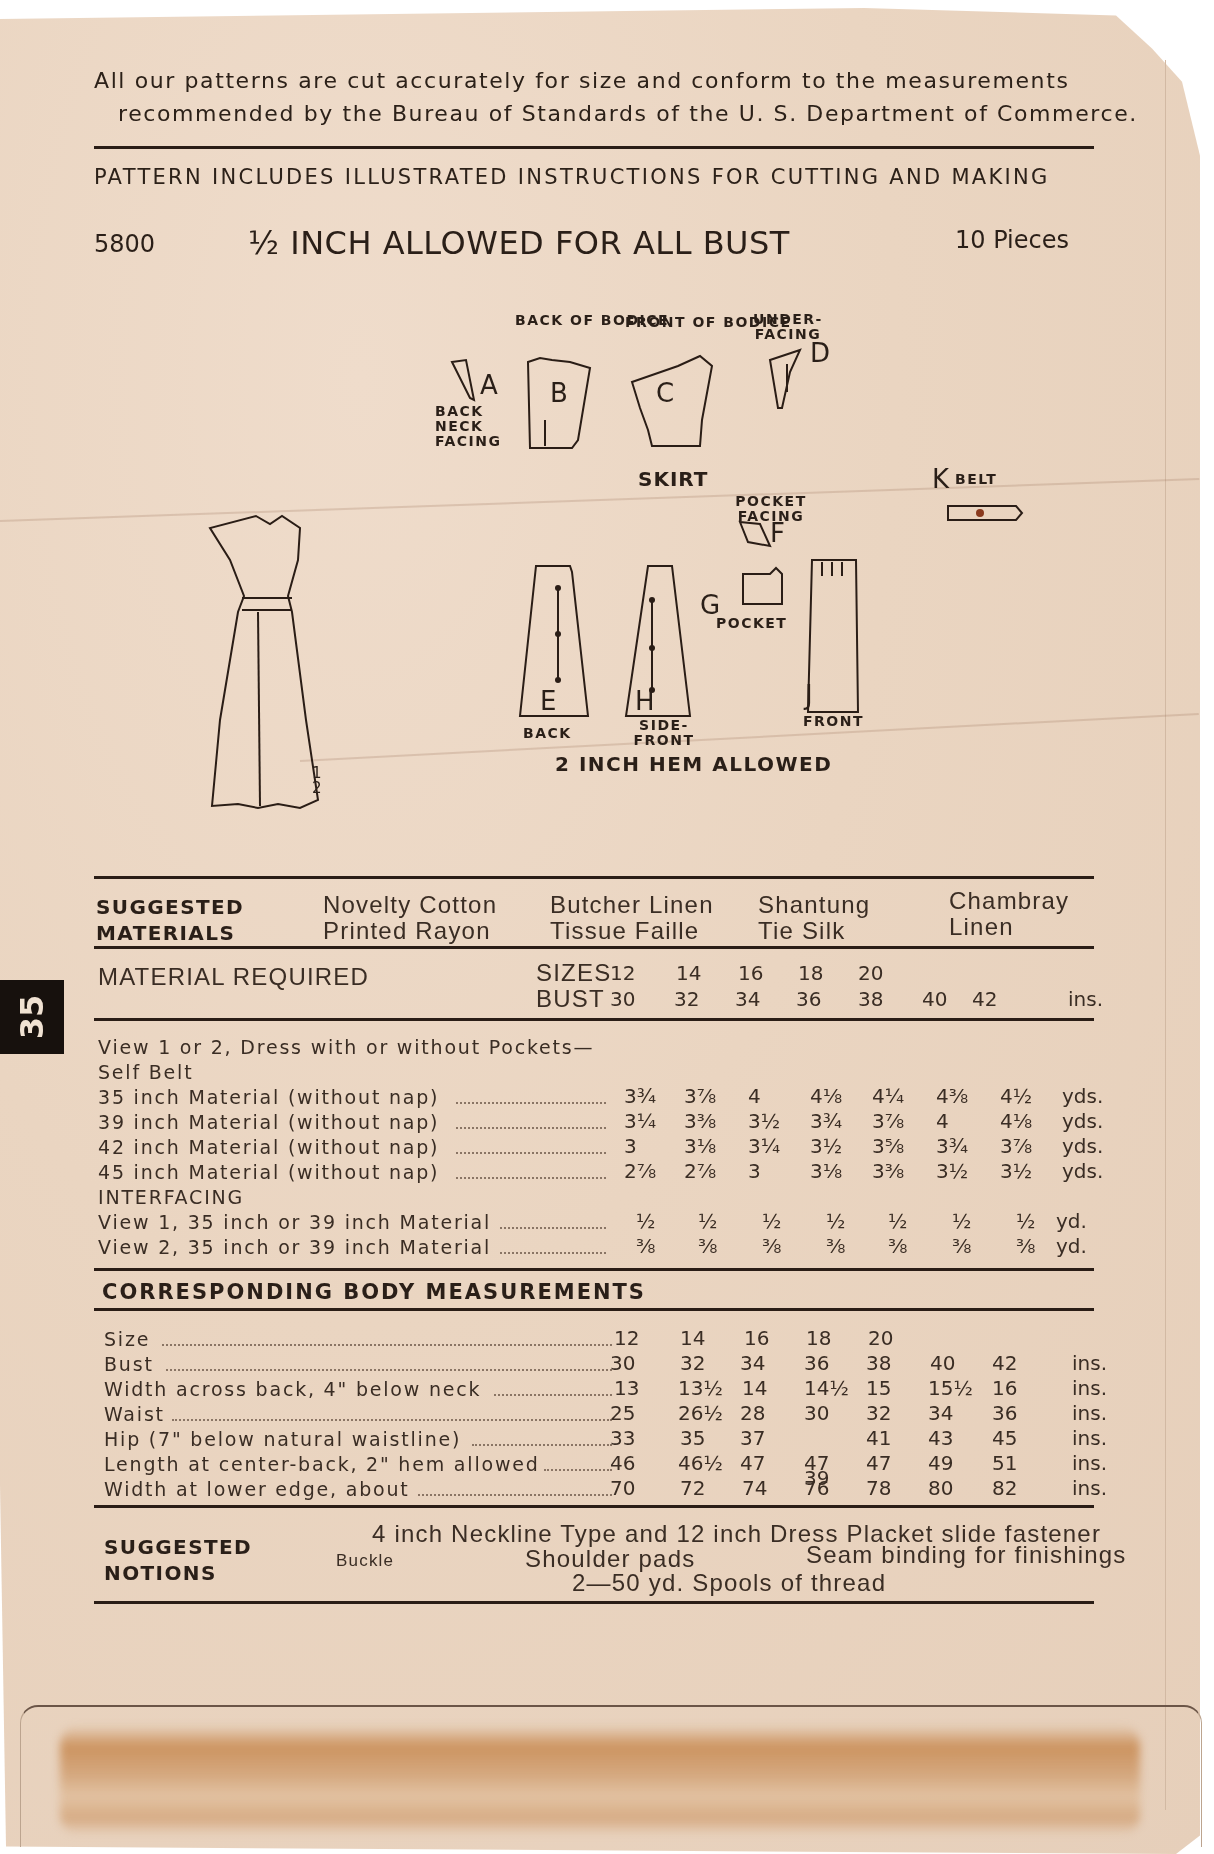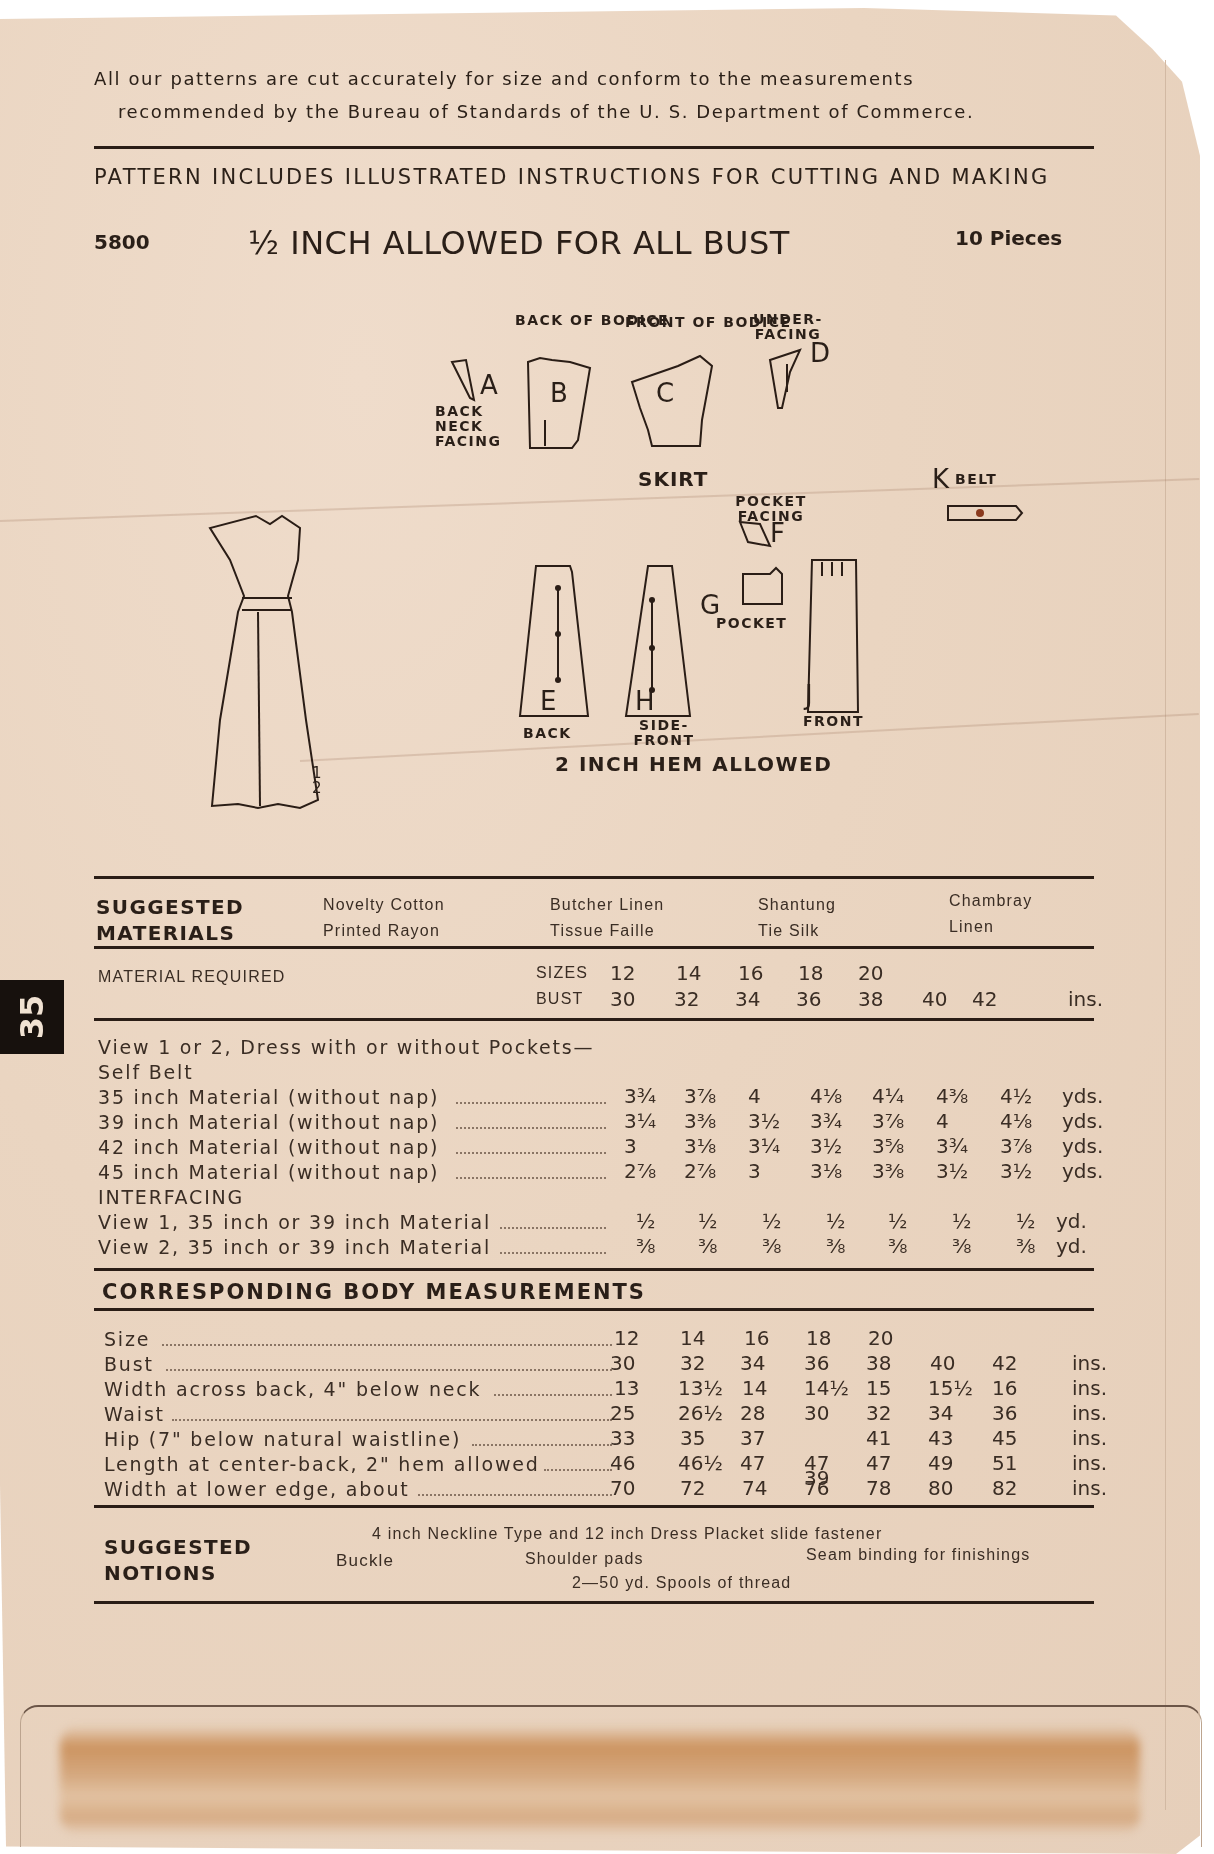--- a/index.html
+++ b/index.html
@@ -10,29 +10,29 @@
       color: #2a1f18;
     }
     .paper {
       position: absolute; left: 0; top: 8px; width: 1200px; height: 1846px;
       background: radial-gradient(ellipse at 30% 20%, #efdccb 0%, #ead5c1 45%, #e6cfba 100%);
       clip-path: polygon(0 0.6%, 72% 0, 93% 0.4%, 96% 2.2%, 98.5% 4%, 100% 8%, 100% 99%, 98% 100%, 0.5% 99.6%, 0 80%);
     }
     .fold-line { position: absolute; left: 1165px; top: 60px; width: 1px; height: 1750px; background: #d2b9a3; }
     .crease { position: absolute; height: 2px; background: rgba(160,120,95,0.25); transform-origin: left center; }
     .abs { position: absolute; white-space: nowrap; }
-    .intro { font-size: 18px; letter-spacing: 1.6px; color: #2c2119; }
+    .intro { font-size: 22px; letter-spacing: 1.6px; color: #2c2119; }
     .rule { position: absolute; left: 94px; width: 1000px; height: 3px; background: #2a1d16; }
     .caps { font-size: 21px; letter-spacing: 2.3px; color: #2c2119; }
-    .bignum { font-size: 20px; font-weight: bold; }
+    .bignum { font-size: 24px; font-weight: normal; }
     .headline { font-size: 32px; letter-spacing: 0.5px; }
     .lbl { font-family: "DejaVu Sans", sans-serif; font-weight: bold; font-size: 14px; letter-spacing: 1.5px; line-height: 15px; text-align: center; }
     .piece-letter { font-size: 26px; }
     .section-head { font-weight: bold; font-size: 20px; letter-spacing: 1.4px; line-height: 26px; }
-    .mat { font-family: "Liberation Sans Narrow", "Liberation Sans", sans-serif; font-size: 16px; letter-spacing: 1.2px; line-height: 26px; color: #3a2d24; }
+    .mat { font-family: "Liberation Sans Narrow", "Liberation Sans", sans-serif; font-size: 24px; letter-spacing: 1.2px; line-height: 26px; color: #3a2d24; }
     .row-text { font-size: 19px; letter-spacing: 1.8px; color: #3a2d24; }
     .num { font-size: 20px; color: #3a2d24; position: absolute; white-space: nowrap; }
     .dots { border-bottom: 2px dotted #8a7565; position: absolute; height: 0; }
     .tab35 {
       position: absolute; left: 0; top: 980px; width: 64px; height: 74px; background: #17110d;
       display: flex; align-items: center; justify-content: center;
     }
     .tab35 span { color: #f0e2d2; font-weight: bold; font-size: 32px; transform: rotate(-90deg); display: inline-block; }
     .flap {
       position: absolute; left: 20px; top: 1705px; width: 1180px; height: 140px;

